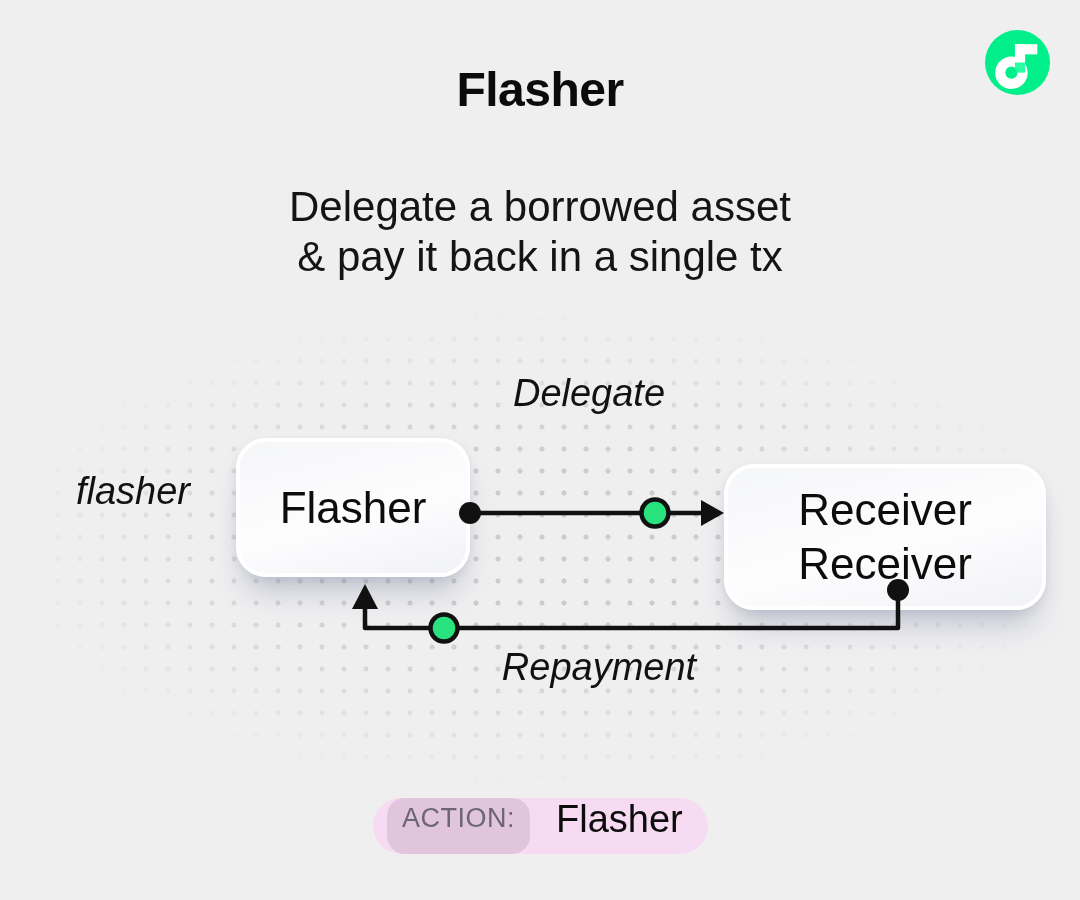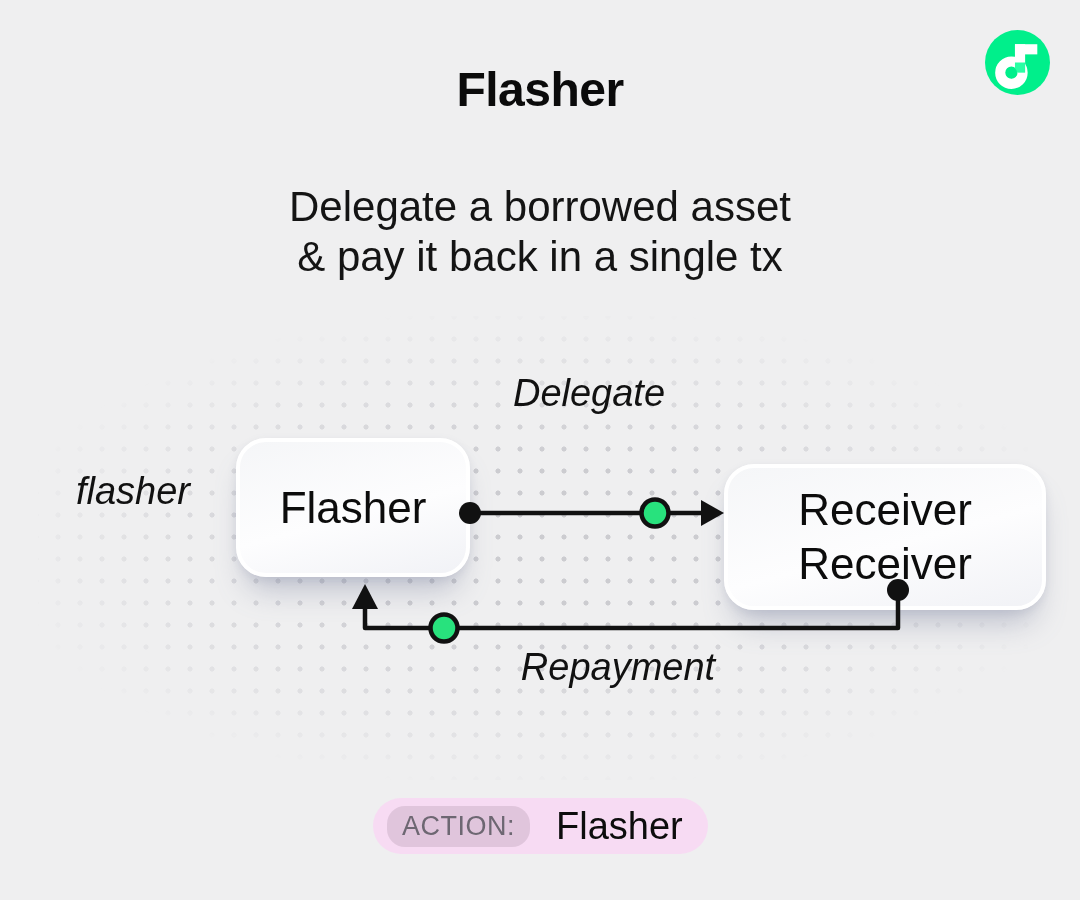--- a/index.html
+++ b/index.html
@@ -43,28 +43,28 @@
   .flasher-box{left:236px;top:438px;width:234px;height:139px;}
   .receiver-box{left:724px;top:464px;width:322px;height:146px;}
   .node-label{font-size:44px;line-height:54px;color:#0c0c0c;}
 
   .flow-label{
     font-style:italic;font-size:38px;line-height:43px;text-align:center;color:#111;
     transform:translateX(-50%);white-space:nowrap;
   }
   .lbl-call{left:133px;top:470px;}
   .lbl-delegate{left:589px;top:372px;}
-  .lbl-repayment{left:618px;top:646px;}
+  .lbl-repayment{left:599px;top:646px;}
 
   svg.connectors{left:0;top:0;width:1080px;height:900px;pointer-events:none;}
 
   .action-pill{
     left:373px;top:798px;width:335px;height:56px;
     background:#f7dbf3;border-radius:28px;
-    display:flex;align-items:center;gap:26px;
+    display:flex;gap:26px;
     padding-left:14px;box-sizing:border-box;
   }
   .action-badge{
     background:#e0c5dc;border-radius:18px;
     padding:5px 15px;
     font-size:27px;letter-spacing:.5px;color:#6d6772;
   }
   .action-value{font-size:38px;color:#0d0d0d;}
 </style>
 </head>

